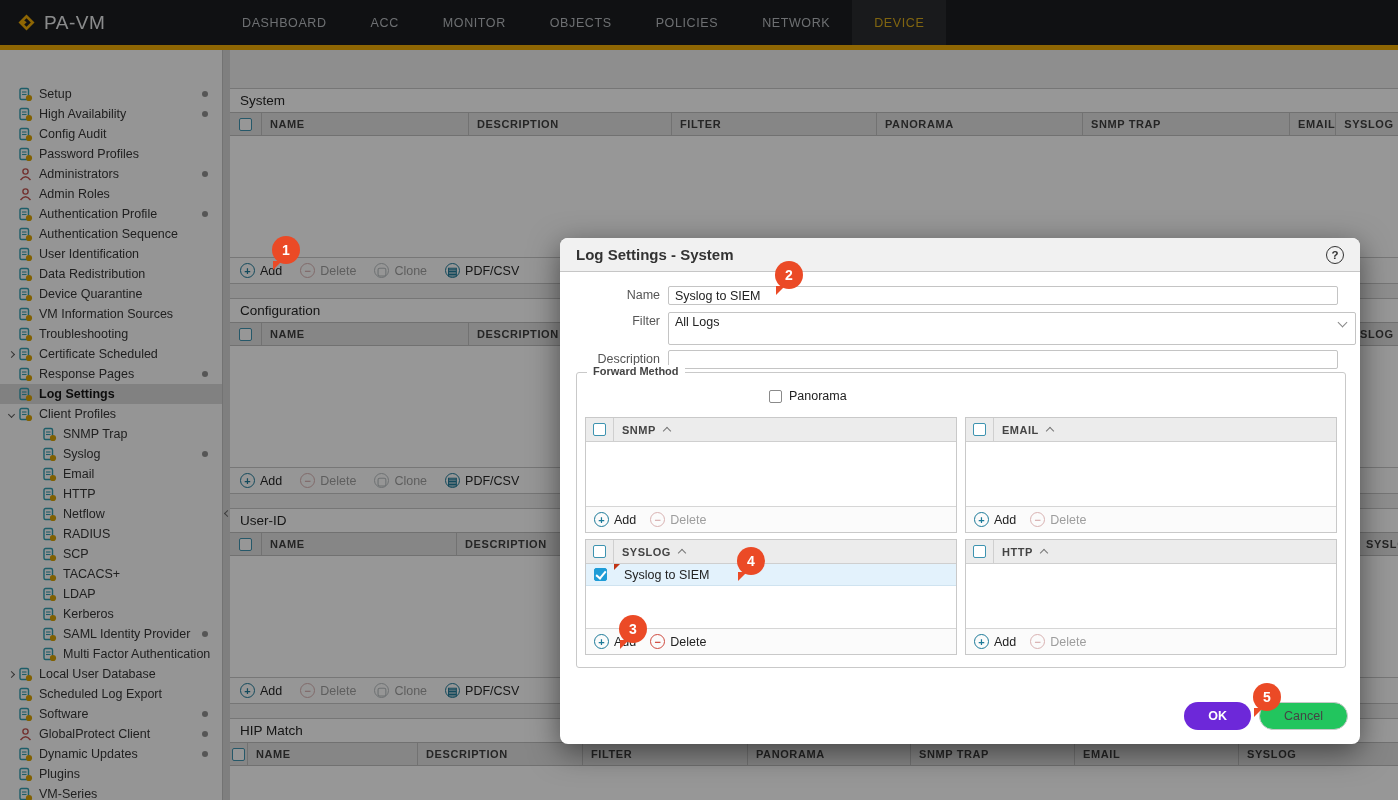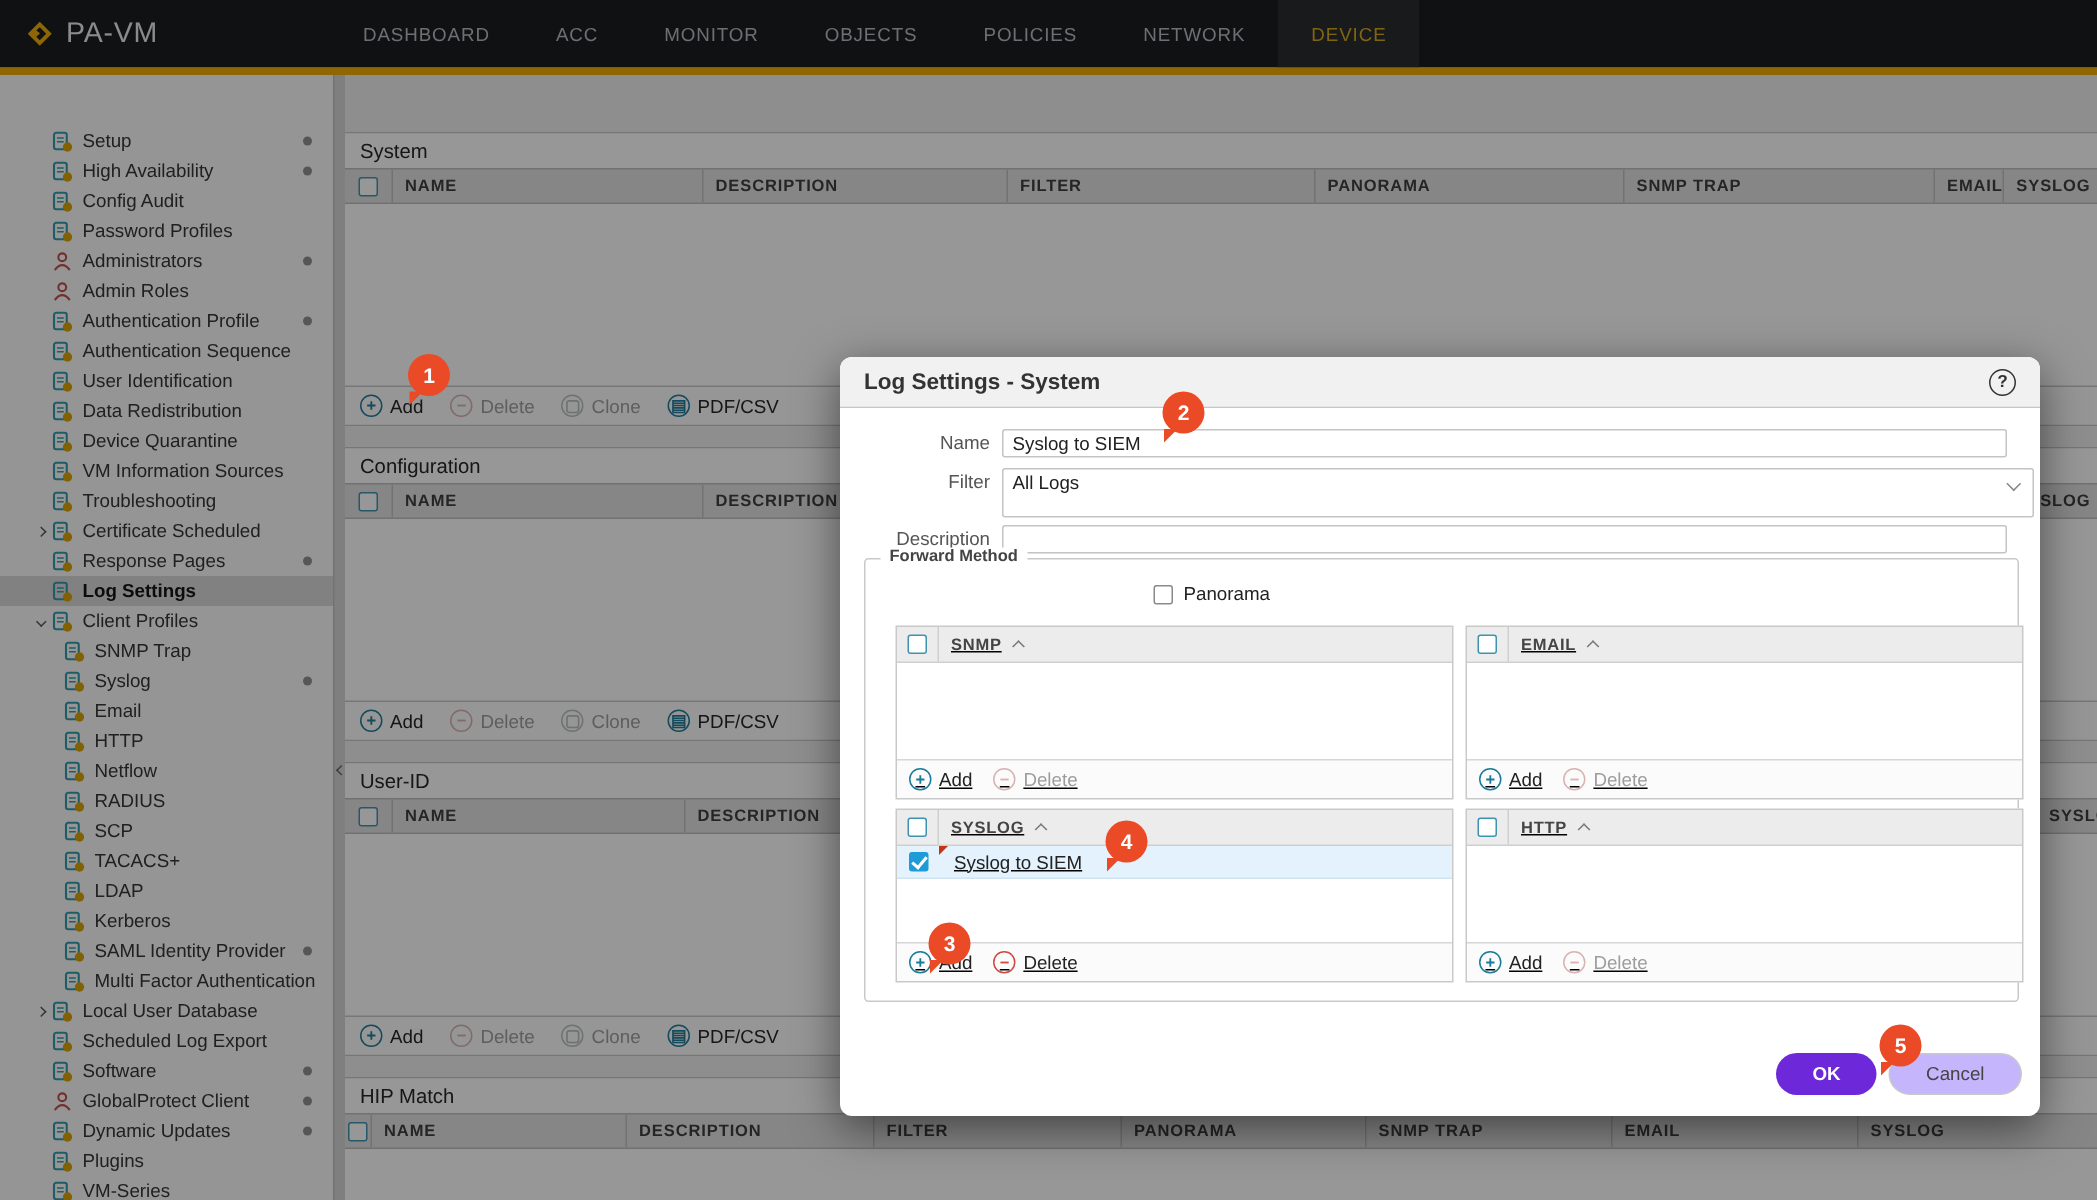--- a/index.html
+++ b/index.html
@@ -18,21 +18,21 @@
 
   
   .content { position:absolute; left:0; top:50px; width:1398px; height:750px; }
   .sidebar { position:absolute; left:0; top:0; width:222px; height:750px; background:#fbfbfb; padding-top:34px; overflow:hidden; }
   .side-rail { position:absolute; left:222px; top:0; width:8px; height:750px; background:#d6d6d6; border-left:1px solid #c2c2c2; }
   .rail-chev { position:absolute; left:0px; top:455px; width:8px; height:16px; display:flex; align-items:center; justify-content:center; }
   .rail-chev i { display:block; width:5px; height:5px; border-left:1.5px solid #666; border-bottom:1.5px solid #666; transform:rotate(45deg); }
   .main { position:absolute; left:230px; top:0; width:1168px; height:750px; background:#efefef; padding:38px 0 0 0; overflow:hidden; }
 
   
-  .side-item { display:flex; align-items:center; height:20px; padding-left:20px; font-size:12.5px; color:#333; cursor:pointer; position:relative; }
+  .side-item { display:flex; align-items:center; height:20px; padding-left:4px; font-size:12.5px; color:#333; cursor:pointer; position:relative; }
   .side-item.lvl1 { padding-left:28px; }
   .side-item.selected { background:#d9d9d9; font-weight:bold; color:#111; }
   .side-item .arrow { width:14px; display:inline-flex; justify-content:center; flex:0 0 14px; }
   .chev-r { width:5px; height:5px; border-right:1.4px solid #555; border-top:1.4px solid #555; transform:rotate(45deg); }
   .chev-d { width:5px; height:5px; border-right:1.4px solid #555; border-bottom:1.4px solid #555; transform:rotate(45deg); }
   .side-item .icon { width:15px; height:15px; margin-right:6px; flex:0 0 15px; display:inline-flex; }
   .side-item .dot { position:absolute; right:14px; width:6px; height:6px; border-radius:50%; background:#8f8f8f; }
   .side-item .lbl { white-space:nowrap; }
 
   
@@ -67,37 +67,37 @@
   .frow { position:absolute; left:0; display:flex; width:100%; }
   .flabel { width:108px; text-align:right; font-size:12.5px; color:#555; padding-right:8px; flex:0 0 108px; padding-top:2px; }
   .finput { width:670px; height:19px; border:1px solid #c4c4c4; border-radius:2px; font-size:12.5px; padding:0 6px; color:#222; font-family:"Liberation Sans", sans-serif; }
   .fcombo { width:688px; height:33px; border:1px solid #c4c4c4; border-radius:2px; font-size:12.5px; color:#222; padding:2px 6px; position:relative; cursor:pointer; }
   .fcombo .chev { position:absolute; right:9px; top:6px; width:7px; height:7px; border-right:1.5px solid #888; border-bottom:1.5px solid #888; transform:rotate(45deg); }
 
   .fieldset { position:absolute; left:16px; top:134px; width:770px; height:296px; border:1px solid #c9c9c9; border-radius:3px; }
   .legend { position:absolute; left:10px; top:-8px; background:#fff; padding:0 6px; font-size:11px; font-weight:bold; color:#444; }
   .panorama { position:absolute; left:192px; top:16px; display:flex; align-items:center; gap:7px; font-size:12.5px; color:#222; cursor:pointer; }
 
-  .panel-grid { position:absolute; left:20px; top:44px; width:752px; display:grid; grid-template-columns:372px 372px; grid-column-gap:8px; grid-row-gap:6px;text-decoration:underline; }
+  .panel-grid { position:absolute; left:8px; top:44px; width:752px; display:grid; grid-template-columns:372px 372px; grid-column-gap:8px; grid-row-gap:6px; }
   .panel { border:1px solid #c9c9c9; background:#fff; }
   .panel-head { height:24px; background:#ececec; border-bottom:1px solid #cfcfcf; display:flex; align-items:center; }
   .panel-head .cbcell { width:28px; display:flex; justify-content:center; border-right:1px solid #cfcfcf; align-self:stretch; align-items:center; }
   .panel-head .ptitle { font-size:11px; font-weight:bold; color:#444; letter-spacing:.5px; margin-left:8px; }
   .panel-head .chev-up { width:6px; height:6px; border-left:1.5px solid #777; border-top:1.5px solid #777; transform:rotate(45deg); margin-left:8px; margin-top:3px; }
   .panel-body { height:64px; background:#fff; }
   .panel-foot { height:26px; border-top:1px solid #d6d6d6; background:#fbfbfb; display:flex; align-items:center; gap:14px; padding-left:8px; }
   .prow { height:22px; display:flex; align-items:center; background:#e3f2fc; border-bottom:1px solid #cfe3f0; cursor:pointer; }
   .prow .cbcell { width:28px; display:flex; justify-content:center; }
   .prow .pname { font-size:12.5px; color:#222; position:relative; padding-left:10px; }
   .prow .pname::before { content:""; position:absolute; left:0; top:-4px; border-top:6px solid #c13515; border-right:6px solid transparent; }
 
   .modal-foot { position:absolute; right:12px; top:464px; display:flex; gap:8px; }
   .btn { height:28px; border-radius:14px; font-size:12.5px; display:flex; align-items:center; justify-content:center; cursor:pointer; padding:0 24px; font-family:"Liberation Sans", sans-serif; border:none; }
   .btn.ok { background:#6d28d9; color:#fff; font-weight:bold; }
-  .btn.cancel { background:#c4b5fd; color:#444; border:1px solid #c9c9c9; }
+  .btn.cancel { background:#22c55e; color:#444; border:1px solid #c9c9c9; }
 
   
   .badge { position:absolute; width:28px; height:28px; border-radius:50%; background:#eb4a26; color:#fff; font-size:14px; font-weight:bold; display:flex; align-items:center; justify-content:center; z-index:90; }
   .badge::after { content:""; position:absolute; left:1px; bottom:-6px; border-top:9px solid #eb4a26; border-right:9px solid transparent; }
   .badge-1 { left:272px; top:236px; }
   .badge-2 { left:775px; top:261px; }
   .badge-3 { left:619px; top:615px; }
   .badge-4 { left:737px; top:547px; }
   .badge-5 { left:1253px; top:683px; }
 </style>

